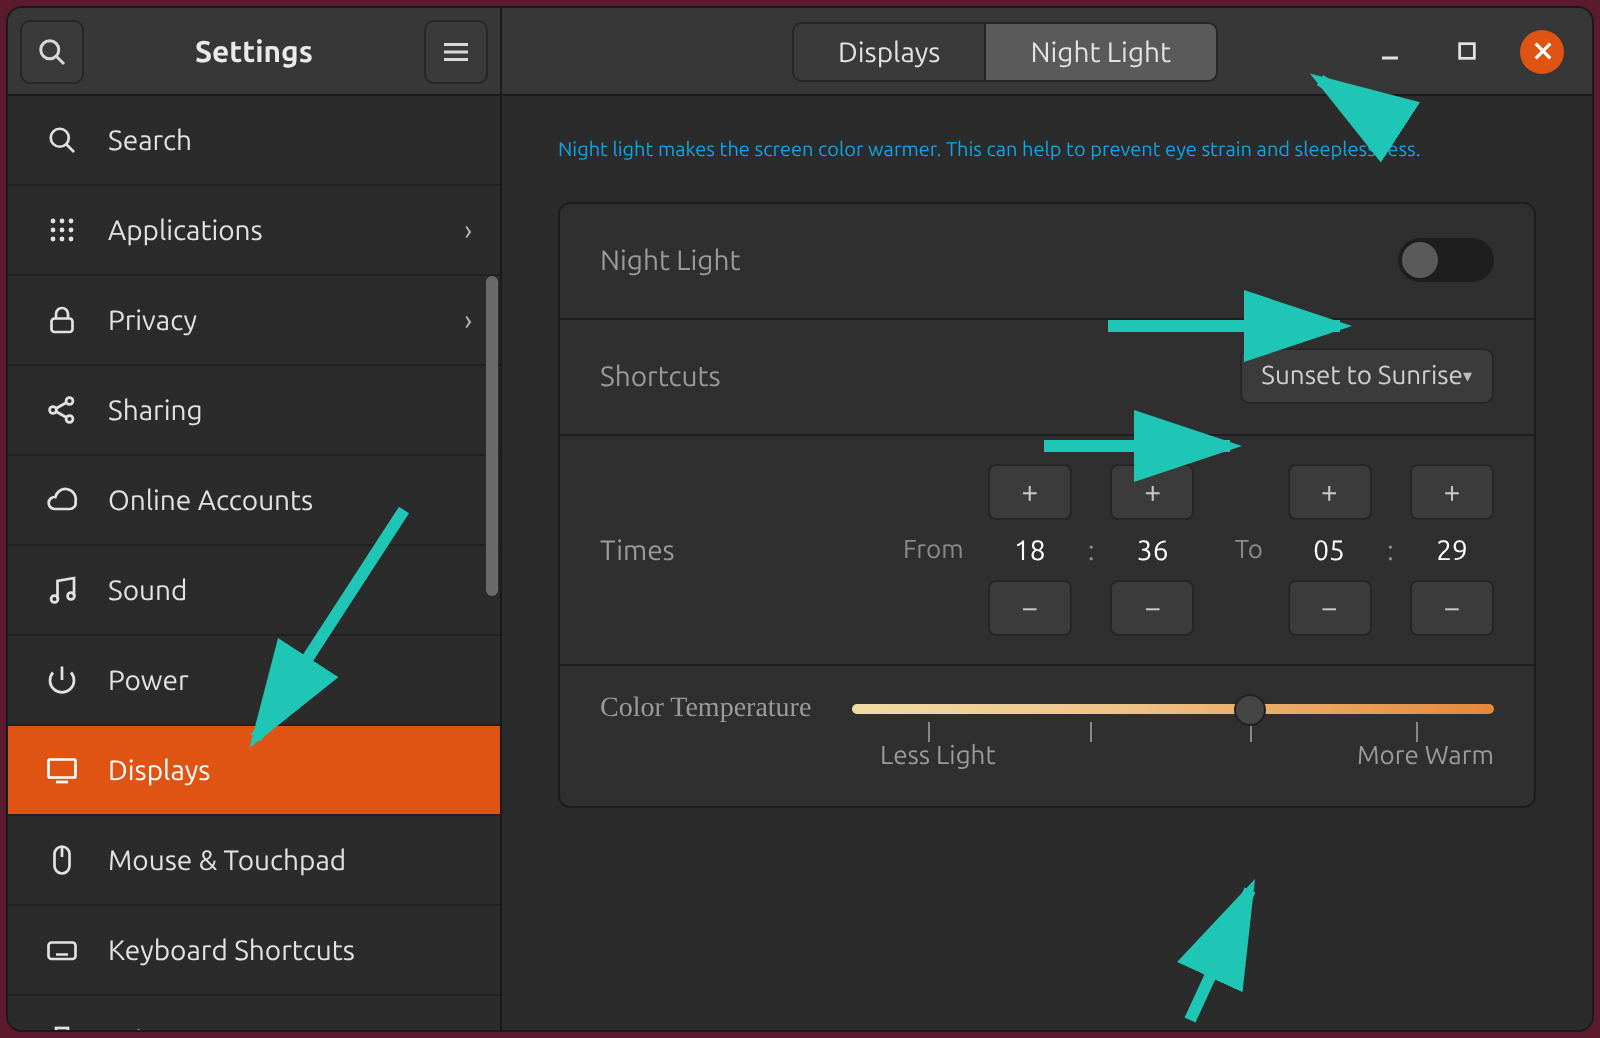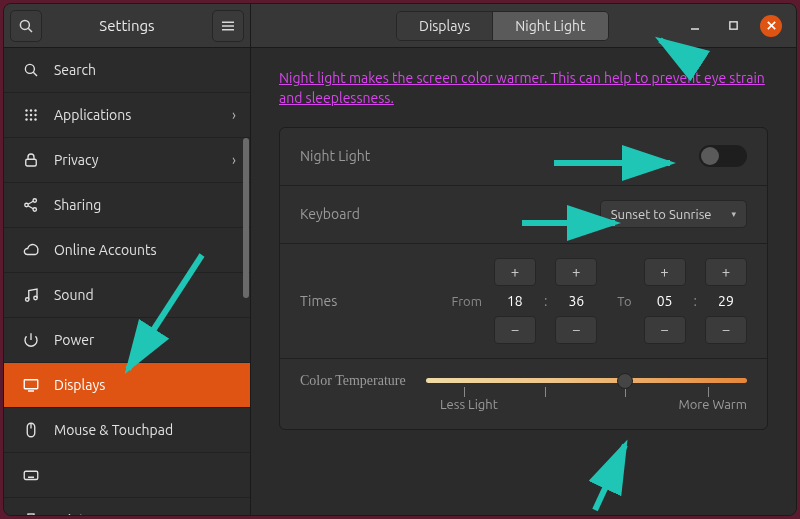--- a/index.html
+++ b/index.html
@@ -44,21 +44,21 @@
     background: #3a3a3a;
     border: 1px solid #262626;
     border-radius: 5px;
     display: flex;
     align-items: center;
     justify-content: center;
     color: #d8d8d8;
   }
   .sidebar-title {
     color: #eaeaea;
-    font-weight: 400;
+    font-weight: 700;
     font-size: 15px;
   }
   .sidebar-list {
     flex: 1;
     overflow: hidden;
     position: relative;
   }
   .sidebar-scroll {
     position: absolute;
     right: 1px;
@@ -147,25 +147,24 @@
     color: #e2e2e2;
     border-radius: 50%;
   }
   .wc.close { background: #e05413; color: #fff; }
   .content {
     flex: 1;
     padding: 20px 28px 20px 28px;
     color: #a0a0a0;
   }
   .desc {
-    font-size: 14px;
+    font-size: 10px;
     line-height: 1.45;
     margin-bottom: 18px;
-    color: #d946ef;
-    text-decoration: underline;
+    color: #0ea5e9;
   }
   .card {
     border: 1px solid #1d1d1d;
     border-radius: 6px;
     background: #2f2f2f;
   }
   .row {
     display: flex;
     align-items: center;
     padding: 14px 20px;
@@ -195,21 +194,21 @@
   
   .dropdown-btn {
     background: #3b3b3b;
     border: 1px solid #262626;
     border-radius: 5px;
     padding: 6px 10px;
     color: #d0d0d0;
     font-size: 13px;
     display: flex;
     align-items: center;
-    gap: 20px;
+    gap: 0;
   }
   .dd-caret { font-size: 9px; color: #bbb; }
   
   .times-row {
     align-items: center;
     padding: 14px 20px;
   }
   .times-group {
     display: flex;
     align-items: center;
@@ -414,20 +413,21 @@
         <div class="sidebar-item">
           <span class="sb-icon">
             <svg viewBox="0 0 24 24" fill="none" stroke="currentColor" stroke-width="1.8">
               <rect x="3" y="7" width="18" height="11" rx="2"></rect>
               <line x1="7" y1="11" x2="7" y2="11"></line>
               <line x1="11" y1="11" x2="11" y2="11"></line>
               <line x1="15" y1="11" x2="15" y2="11"></line>
               <line x1="8" y1="15" x2="16" y2="15"></line>
             </svg>
           </span>
+          <span>Keyboard Shortcuts</span>
         </div>
         <div class="sidebar-item">
           <span class="sb-icon">
             <svg viewBox="0 0 24 24" fill="none" stroke="currentColor" stroke-width="1.8">
               <rect x="5" y="9" width="14" height="8" rx="1"></rect>
               <rect x="8" y="4" width="8" height="5"></rect>
               <rect x="8" y="15" width="8" height="5"></rect>
             </svg>
           </span>
           <span>Printers</span>
@@ -466,21 +466,21 @@
 
       <div class="card">
 
         <div class="row">
           <span class="row-label">Night Light</span>
           <span class="spacer"></span>
           <div class="toggle"></div>
         </div>
 
         <div class="row">
-          <span class="row-label">Keyboard</span>
+          <span class="row-label">Shortcuts</span>
           <span class="spacer"></span>
           <div class="dropdown-btn">
             <span>Sunset to Sunrise</span>
             <span class="dd-caret">▾</span>
           </div>
         </div>
 
         <div class="row times-row">
           <span class="row-label">Times</span>
           <div class="times-group">

